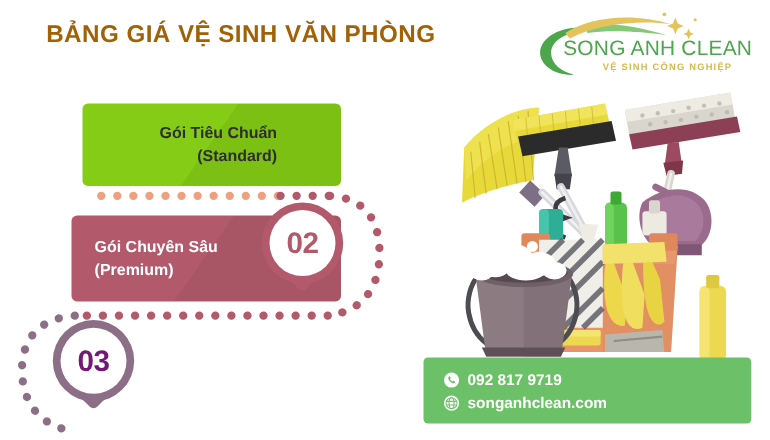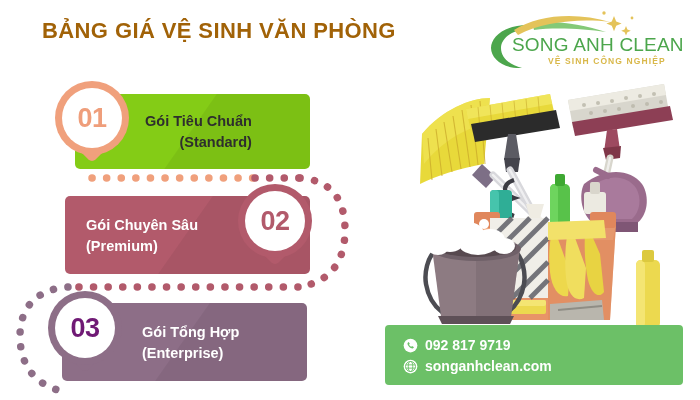--- a/index.html
+++ b/index.html
@@ -188,50 +188,36 @@
     <path d="M68 209 C38 211, 20 228, 20 258 C20 290, 38 308, 62 313" fill="none" stroke="#8d6e87" stroke-width="7.5" stroke-linecap="round" stroke-dasharray="0.1 14.5"></path>
   </svg>
 
   <div class="step-card" id="step-card-1">
     <div class="card-shade"></div>
     <div class="card-text">
       <div>Gói Tiêu Chuẩn</div>
       <div>(Standard)</div>
     </div>
   </div>
-  <div class="pin" id="pin-1">
-    <div class="pin-tail"></div>
-    <div class="pin-body"></div>
-    <div class="pin-disc">
-      <span class="pin-num">01</span>
-    </div>
-  </div>
 
   <div class="step-card" id="step-card-2">
     <div class="card-shade"></div>
     <div class="card-text">
       <div>Gói Chuyên Sâu</div>
       <div>(Premium)</div>
     </div>
   </div>
   <div class="pin" id="pin-2">
     <div class="pin-tail"></div>
     <div class="pin-body"></div>
     <div class="pin-disc">
       <span class="pin-num">02</span>
     </div>
   </div>
 
-  <div class="step-card" id="step-card-3">
-    <div class="card-shade"></div>
-    <div class="card-text">
-      <div>Gói Tổng Hợp</div>
-      <div>(Enterprise)</div>
-    </div>
-  </div>
   <div class="pin" id="pin-3">
     <div class="pin-tail"></div>
     <div class="pin-body"></div>
     <div class="pin-disc">
       <span class="pin-num">03</span>
     </div>
   </div>
 </div>
 
 <svg id="cleaning-illustration" viewBox="0 0 292 256">

